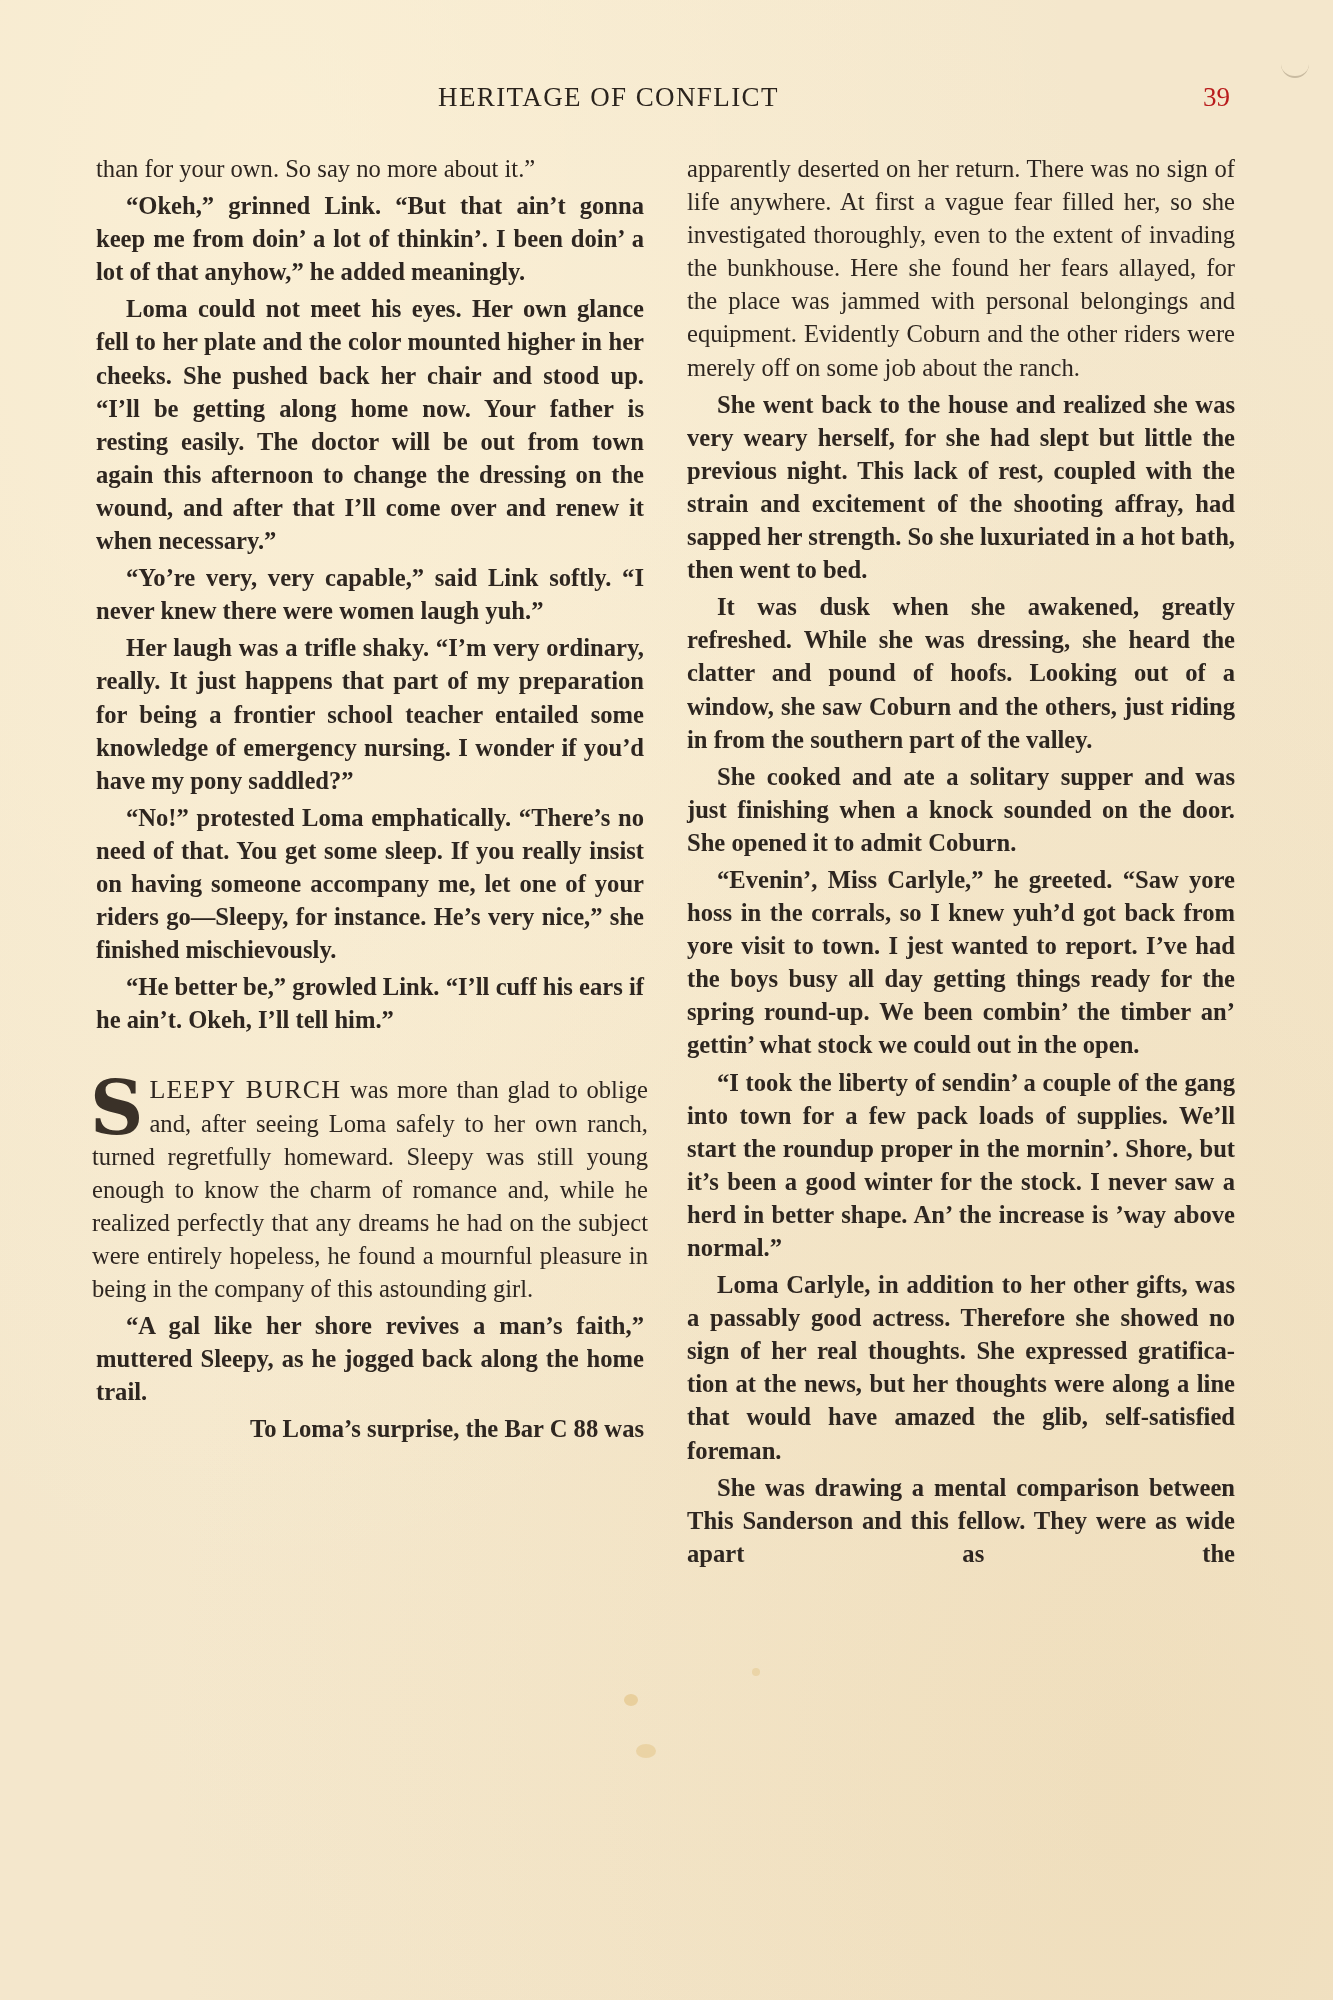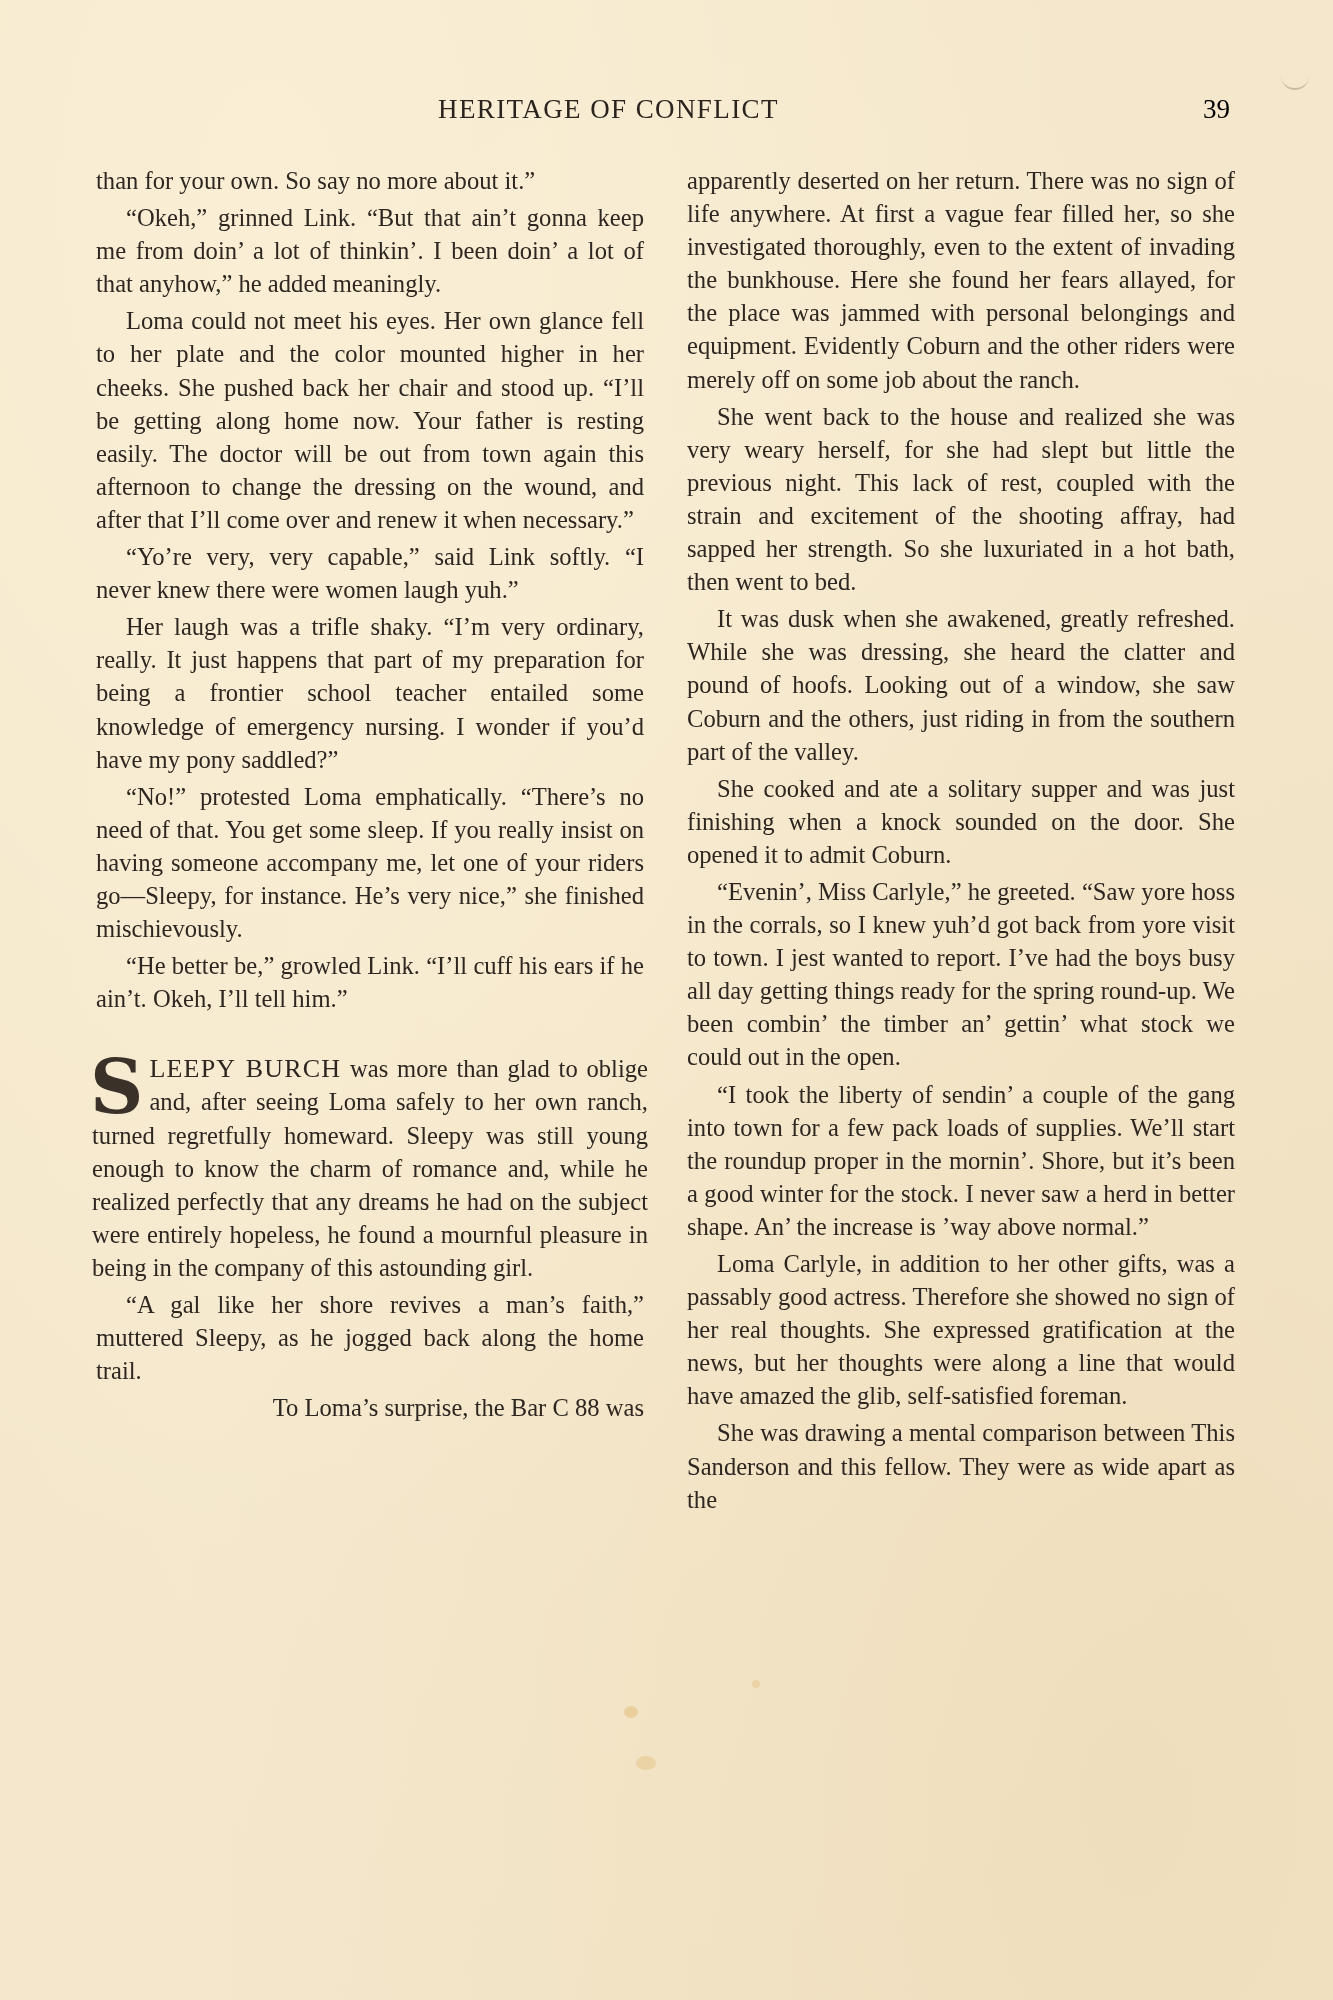--- a/index.html
+++ b/index.html
@@ -14,21 +14,21 @@
     background-image:
       radial-gradient(ellipse at 20% 10%, rgba(255,245,220,0.55) 0%, rgba(255,245,220,0) 55%),
       radial-gradient(ellipse at 85% 90%, rgba(230,205,160,0.35) 0%, rgba(230,205,160,0) 60%),
       radial-gradient(ellipse at 50% 50%, rgba(248,236,210,0.6) 0%, rgba(240,224,190,0) 80%);
     font-family: "DejaVu Serif", "Liberation Serif", serif;
     color: #2e2620;
     position: relative;
   }
   .page {
     position: absolute;
-    left: 0; top: 16px;
+    left: 0; top: 4px;
     width: 1333px;
     height: 1708px;
   }
   .running-head {
     position: absolute;
     top: 78px;
     left: 0;
     width: 1333px;
     height: 36px;
   }
@@ -41,21 +41,21 @@
     letter-spacing: 1.4px;
     color: #2b241e;
     white-space: nowrap;
   }
   .page-number {
     position: absolute;
     left: 1203px;
     top: 0;
     font-family: "Liberation Serif", "DejaVu Serif", serif;
     font-size: 27px;
-    color: #000000;
+    color: #b91c1c;
   }
   .corner-mark {
     position: absolute;
     left: 1281px;
     top: 56px;
     width: 28px;
     height: 16px;
     border-bottom: 2px solid #b7a98f;
     border-radius: 0 0 16px 16px;
     opacity: 0.7;
@@ -70,21 +70,21 @@
     text-align: justify;
     color: #2e2620;
   }
   .col-left { left: 92px; }
   .col-right { left: 683px; }
   .para {
     margin: 4px;
     text-indent: 0;
     hyphens: manual;
   }
-  .para.indent { text-indent: 30px; }
+  .para.indent { text-indent: 30px; font-weight: bold; }
   .section-break {
     height: 33px;
   }
   .dropcap-para {
     margin: 0;
     position: relative;
   }
   .dropcap {
     float: left;
     font-family: "DejaVu Serif", "Liberation Serif", serif;

